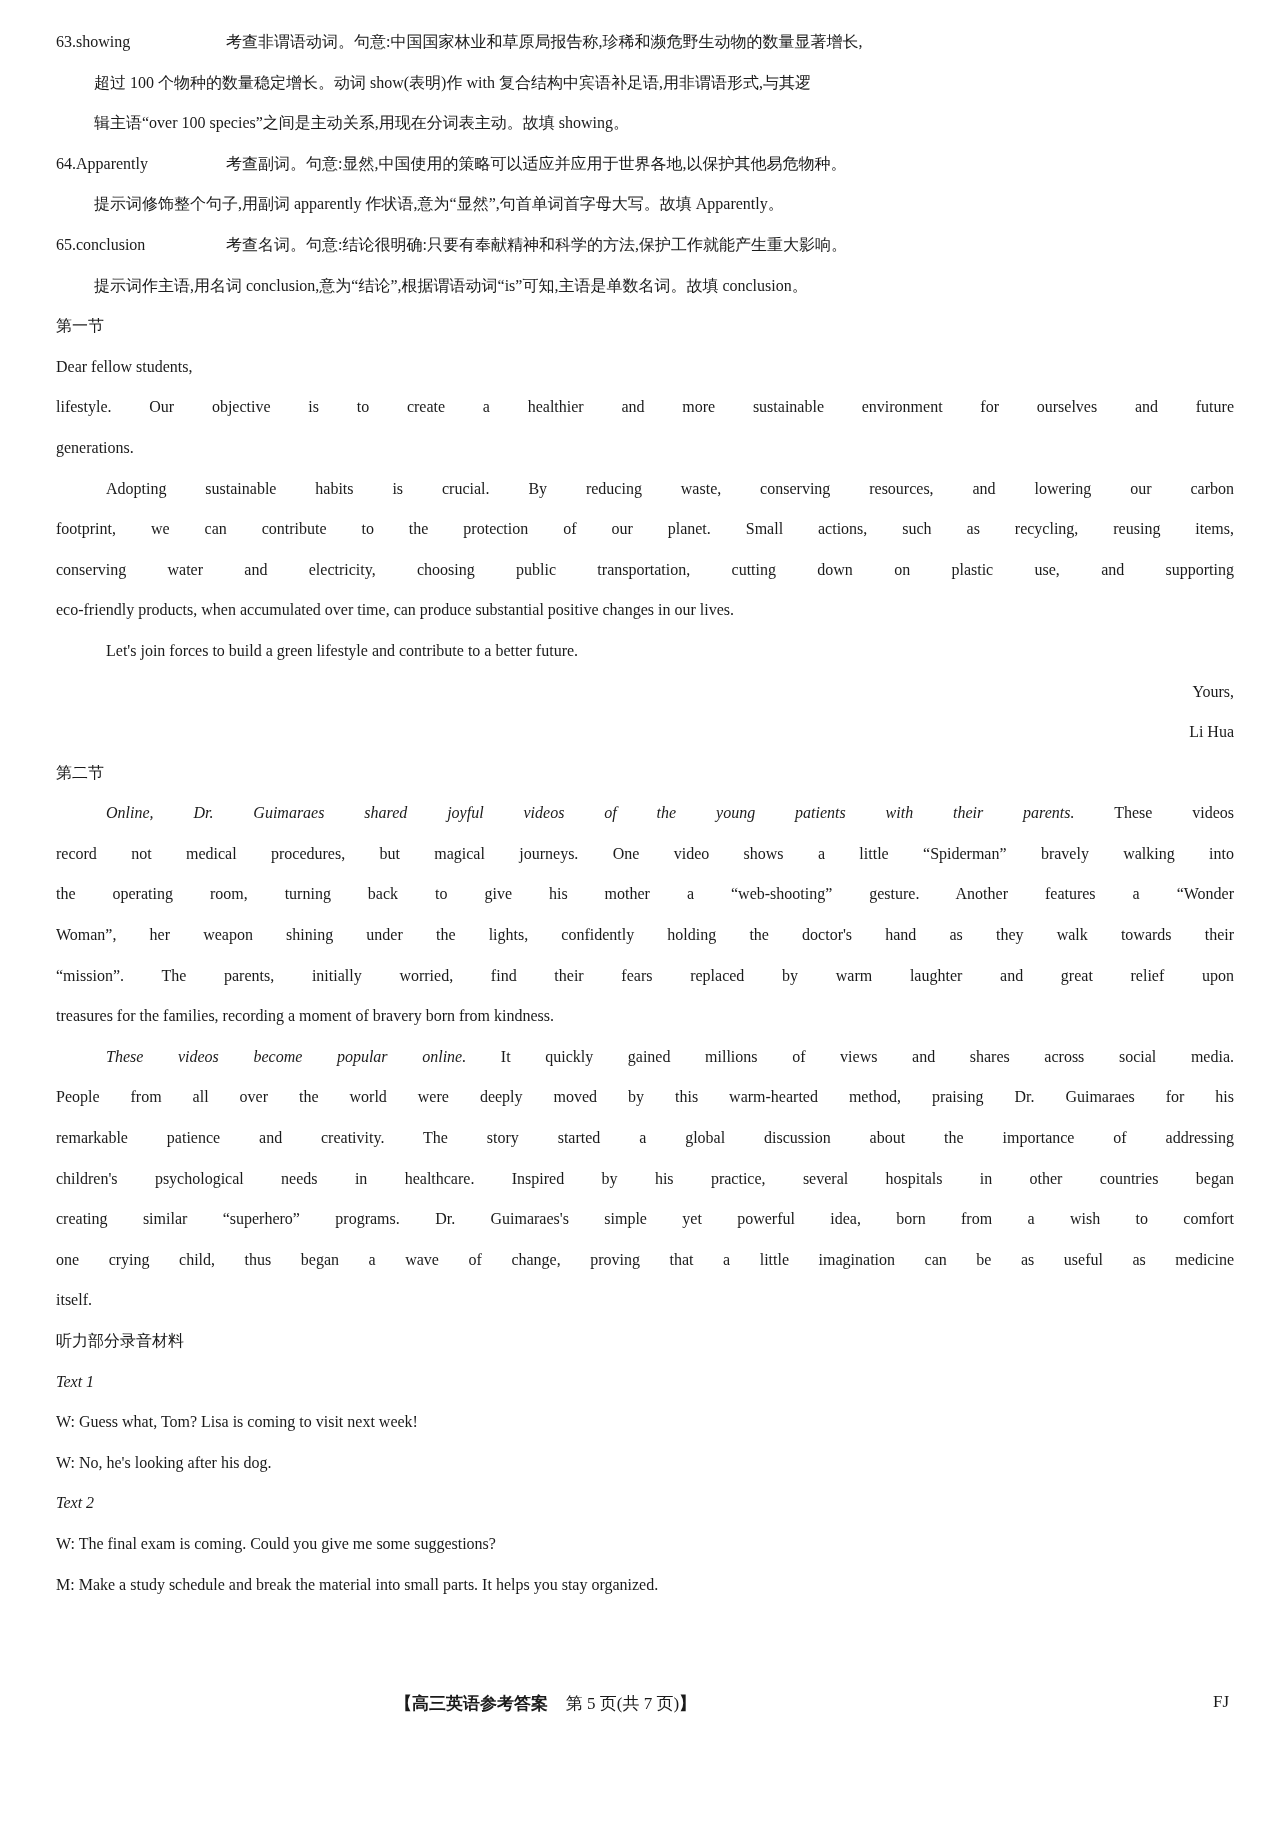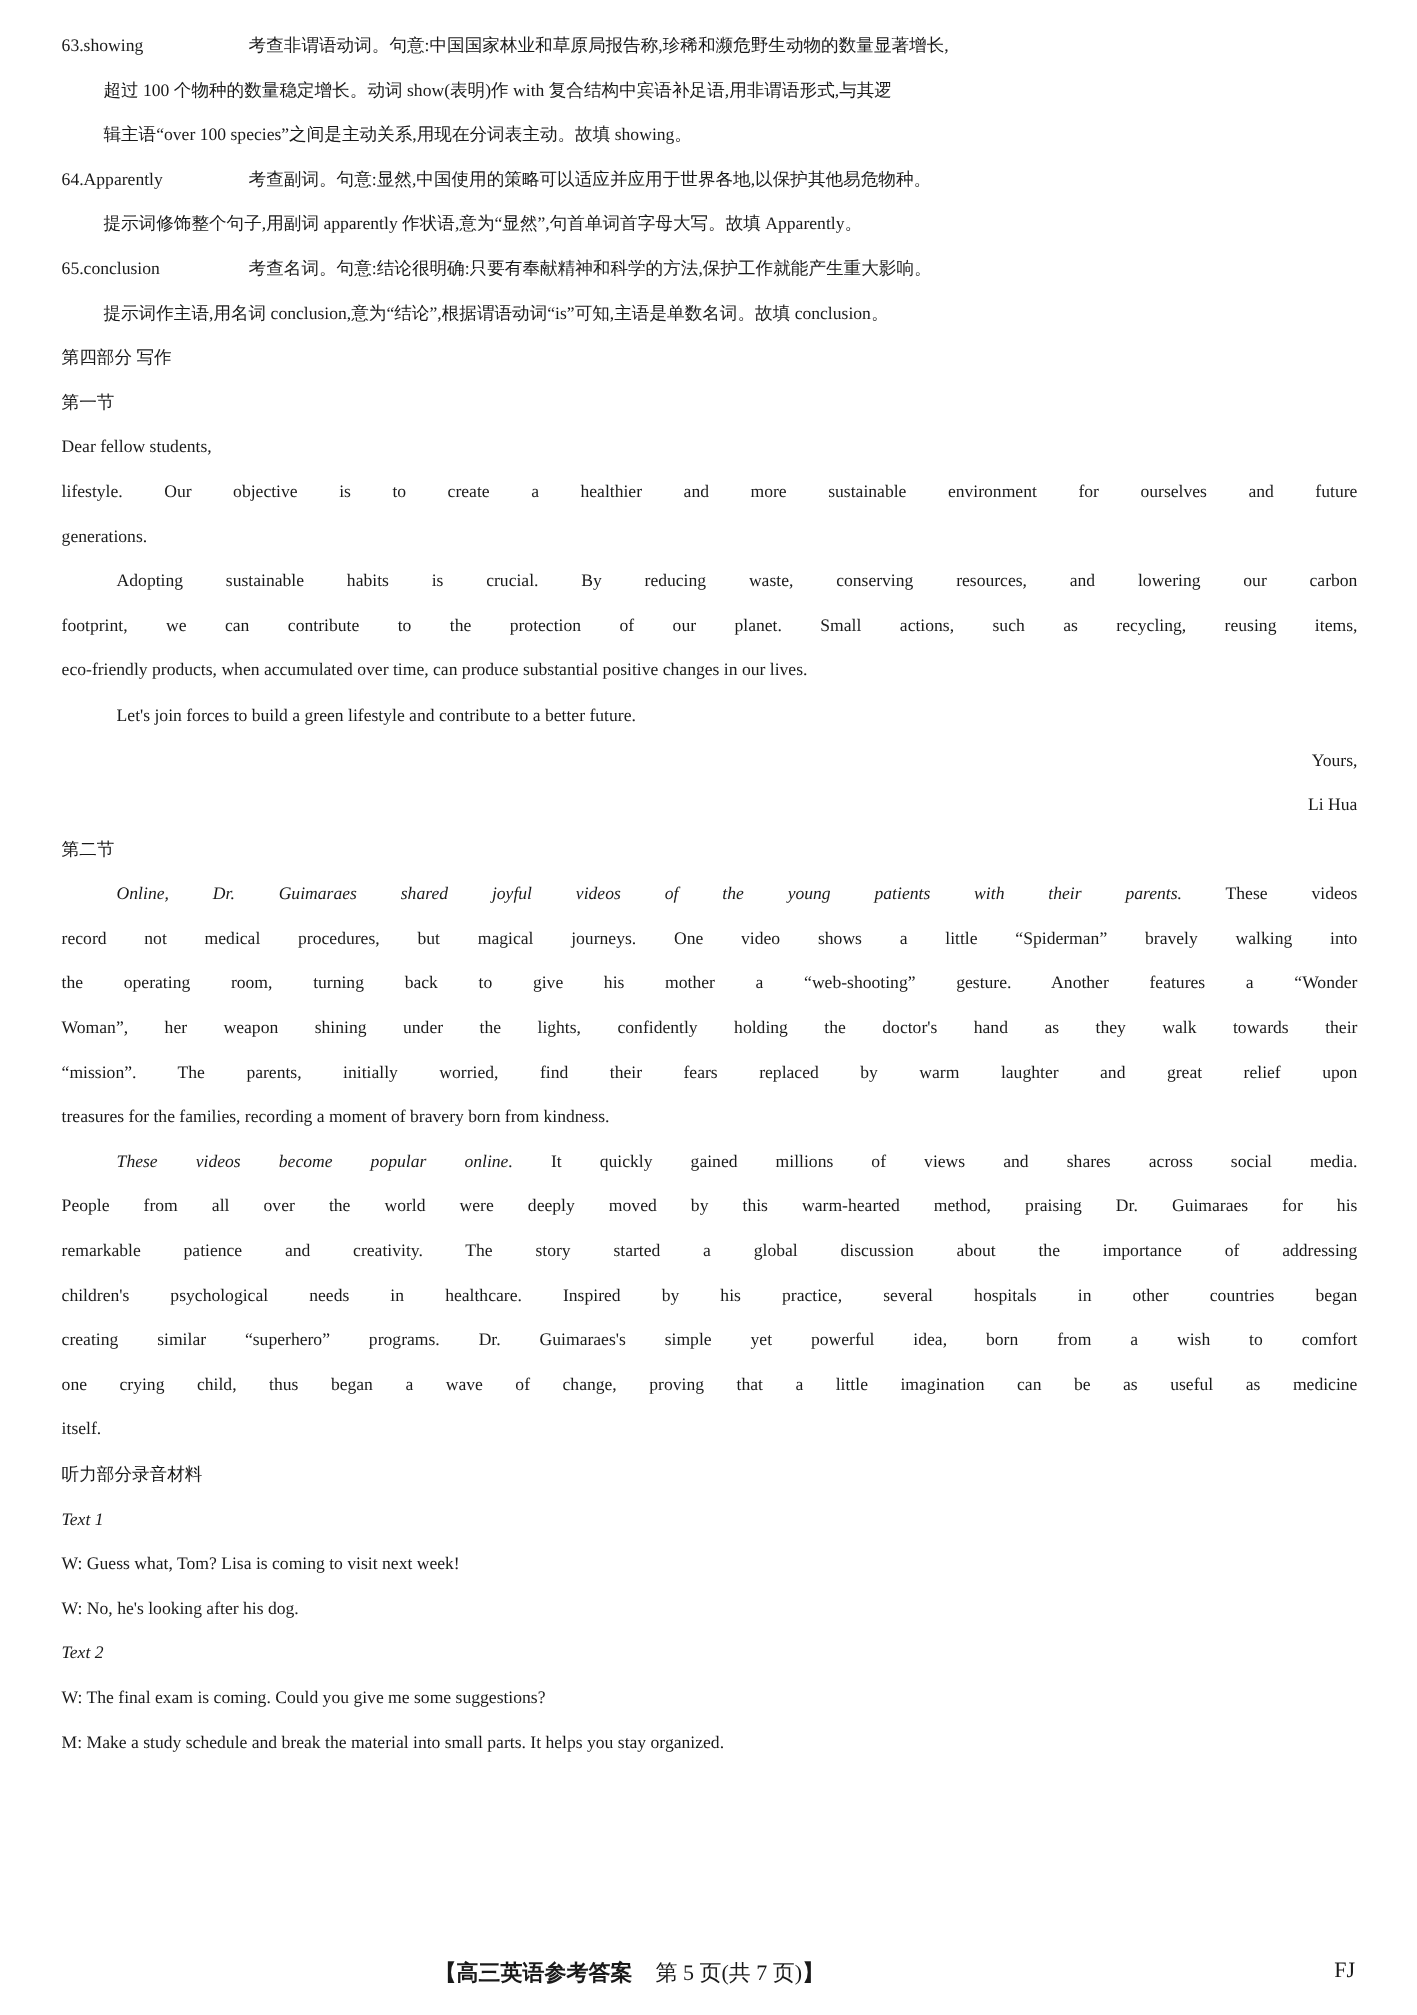--- a/index.html
+++ b/index.html
@@ -6,21 +6,21 @@
   body { width:1288px; height:1832px; position:relative; overflow:hidden;
          font-family:"Liberation Serif","DejaVu Serif",serif; color:#1a1a1a; }
   .page { position:absolute; left:56px; top:22px; width:1178px; }
   .line { font-size:16px; line-height:40.6px; white-space:nowrap; }
   .just { text-align:justify; text-align-last:justify; white-space:normal; }
   .indent { padding-left:50px; }
   .hang { padding-left:38px; }
   .right { text-align:right; }
   .ital { font-style:italic; }
   .ans { display:inline-block; min-width:150px; }
-  .footer { position:absolute; left:0; top:1774px; width:1156px; height:40px; font-size:20px; }
+  .footer { position:absolute; left:0; top:1686px; width:1156px; height:40px; font-size:17px; }
   .footer .center { position:absolute; left:395px; top:6px; font-family:"DejaVu Sans",sans-serif; font-weight:bold; }
   .footer .center .pg { font-weight:normal; font-family:"Liberation Serif",serif; }
   .footer .code { position:absolute; left:1213px; top:6px; }
 </style>
 </head>
 <body>
 
 <div class="page">
 
   <div>
@@ -38,32 +38,32 @@
     <div class="line hang">提示词修饰整个句子,用副词 apparently 作状语,意为“显然”,句首单词首字母大写。故填 Apparently。</div>
   </div>
 
   <div>
     <div class="line">
       <span>65.</span><span class="ans">conclusion</span><span>考查名词。句意:结论很明确:只要有奉献精神和科学的方法,保护工作就能产生重大影响。</span>
     </div>
     <div class="line hang">提示词作主语,用名词 conclusion,意为“结论”,根据谓语动词“is”可知,主语是单数名词。故填 conclusion。</div>
   </div>
 
-  <div class="line">第四部分 写作</div>
   <div class="line">第一节</div>
   <div class="line">Dear fellow students,</div>
 
   <div>
     <div class="line just">lifestyle. Our objective is to create a healthier and more sustainable environment for ourselves and future</div>
     <div class="line">generations.</div>
   </div>
 
   <div>
     <div class="line just indent">Adopting sustainable habits is crucial. By reducing waste, conserving resources, and lowering our carbon</div>
     <div class="line just">footprint, we can contribute to the protection of our planet. Small actions, such as recycling, reusing items,</div>
+    <div class="line just">conserving water and electricity, choosing public transportation, cutting down on plastic use, and supporting</div>
     <div class="line">eco-friendly products, when accumulated over time, can produce substantial positive changes in our lives.</div>
   </div>
 
   <div class="line indent">Let's join forces to build a green lifestyle and contribute to a better future.</div>
   <div class="line right">Yours,</div>
   <div class="line right">Li Hua</div>
 
   <div class="line">第二节</div>
 
   <div>

